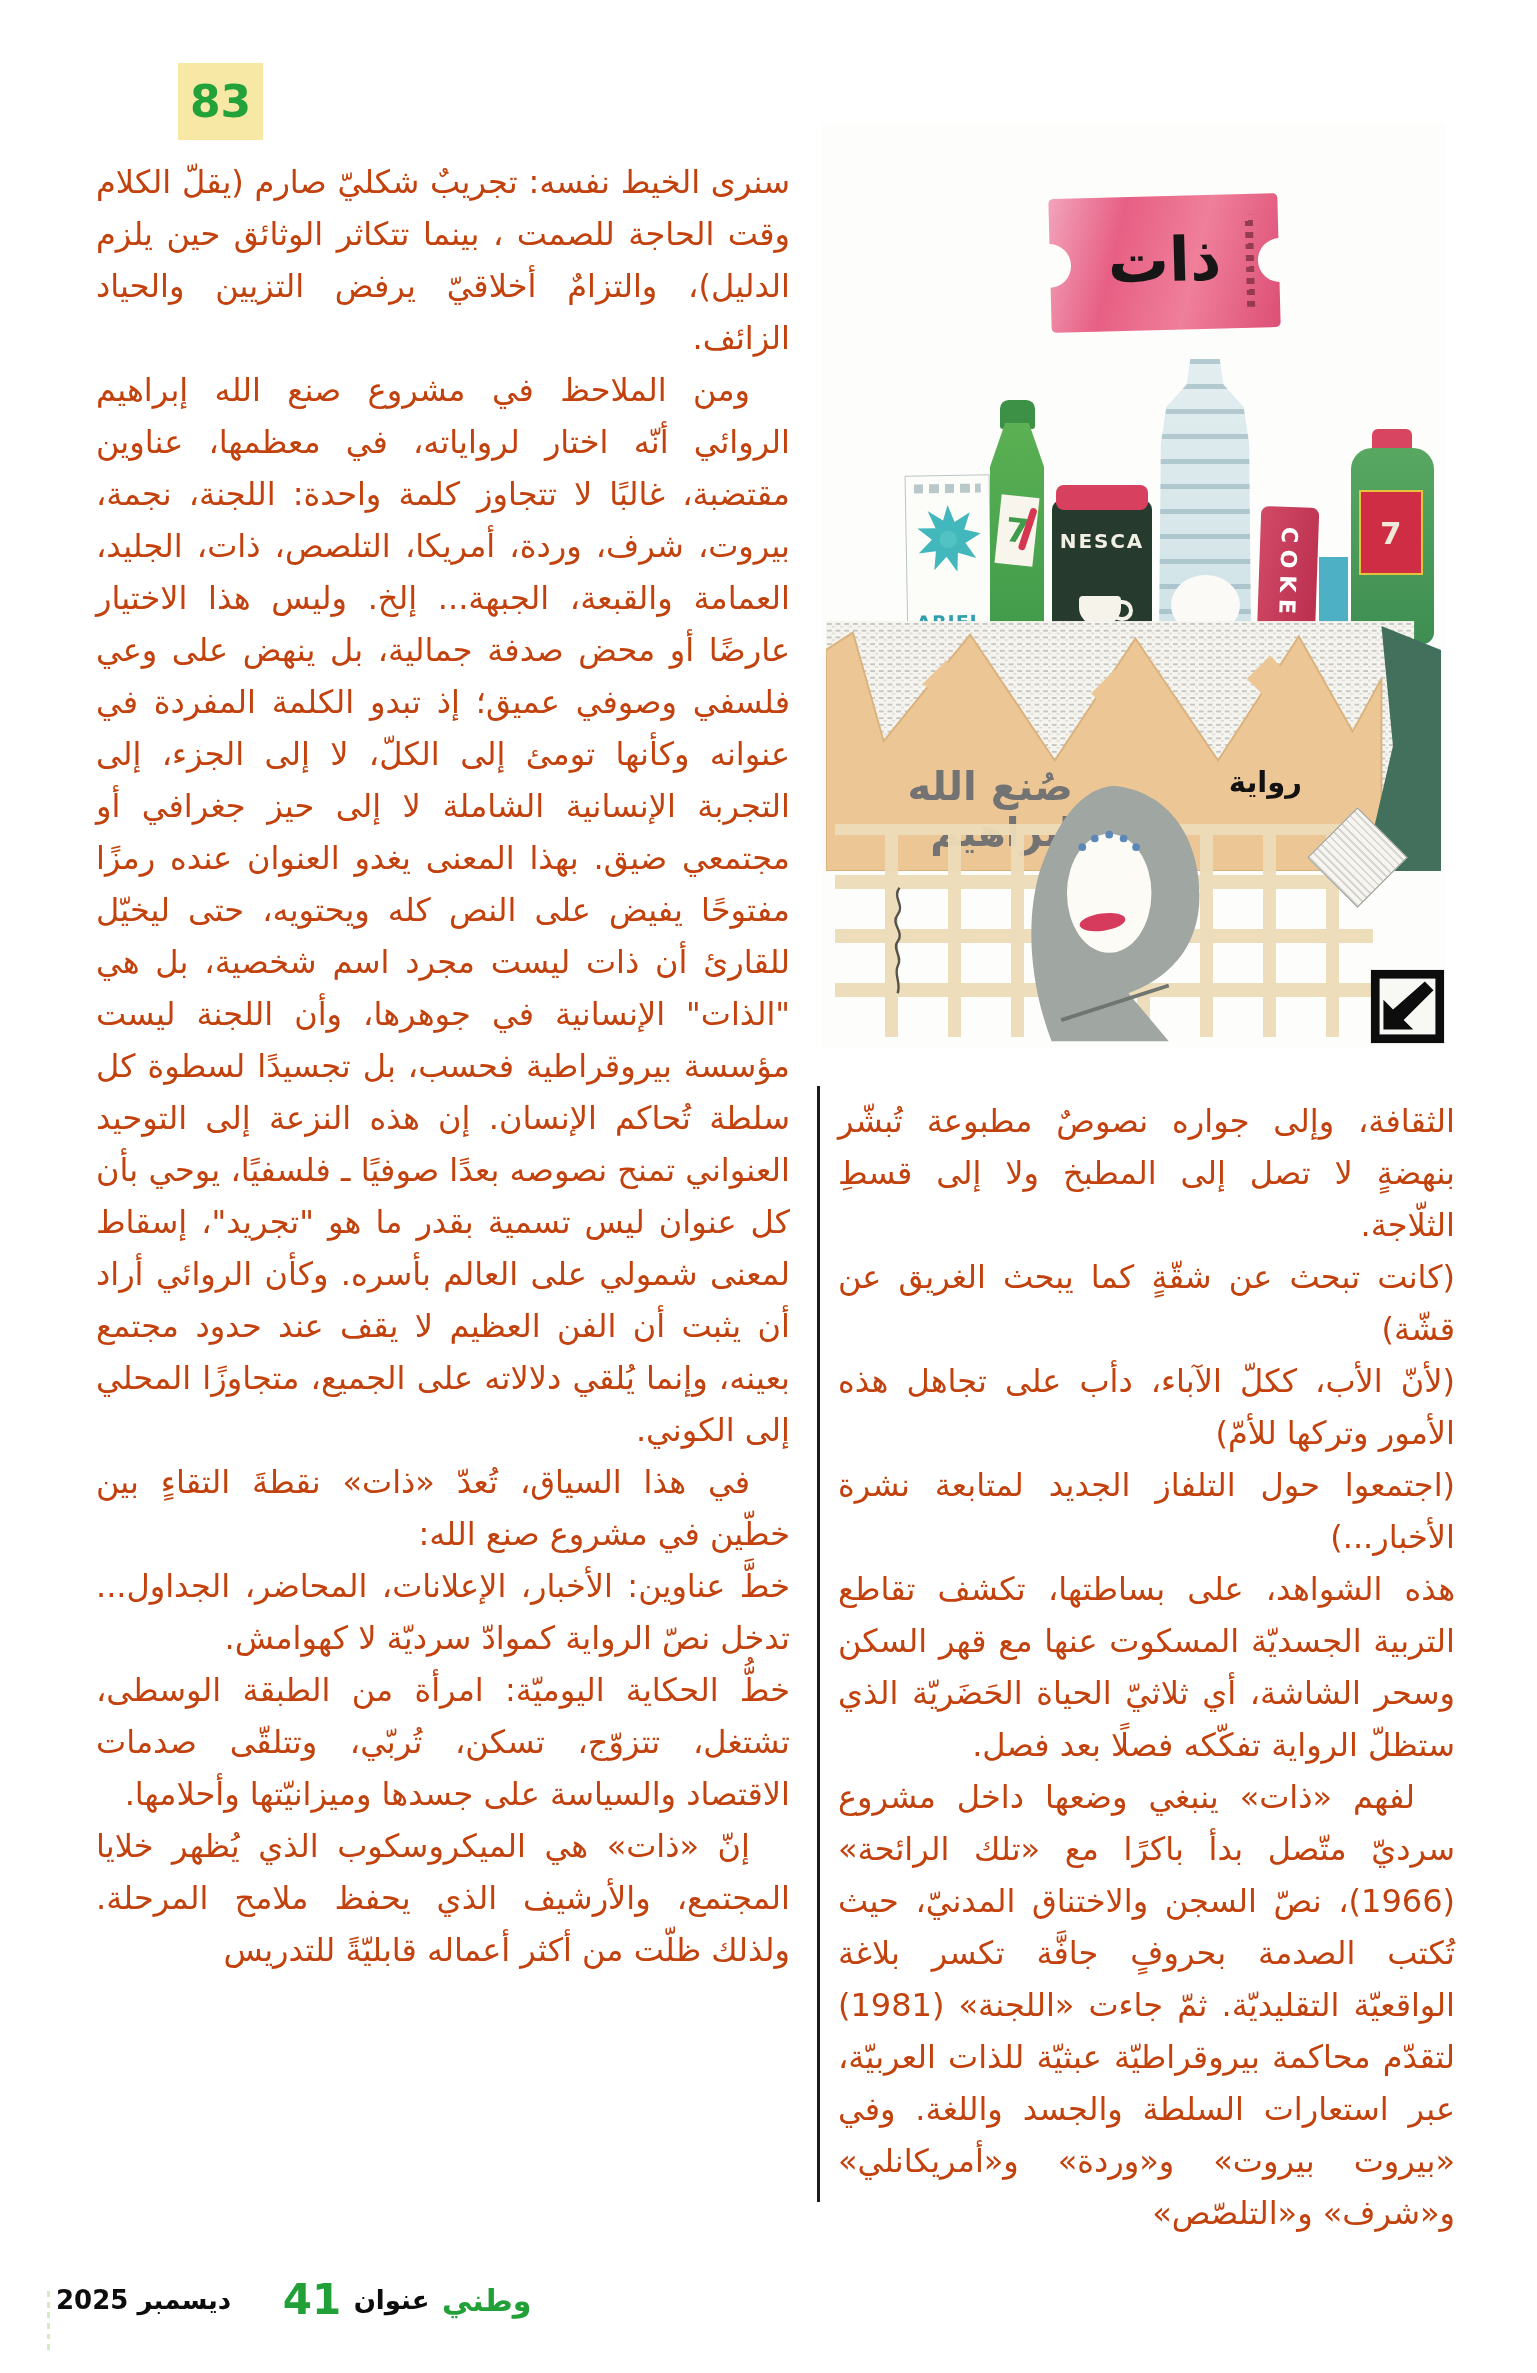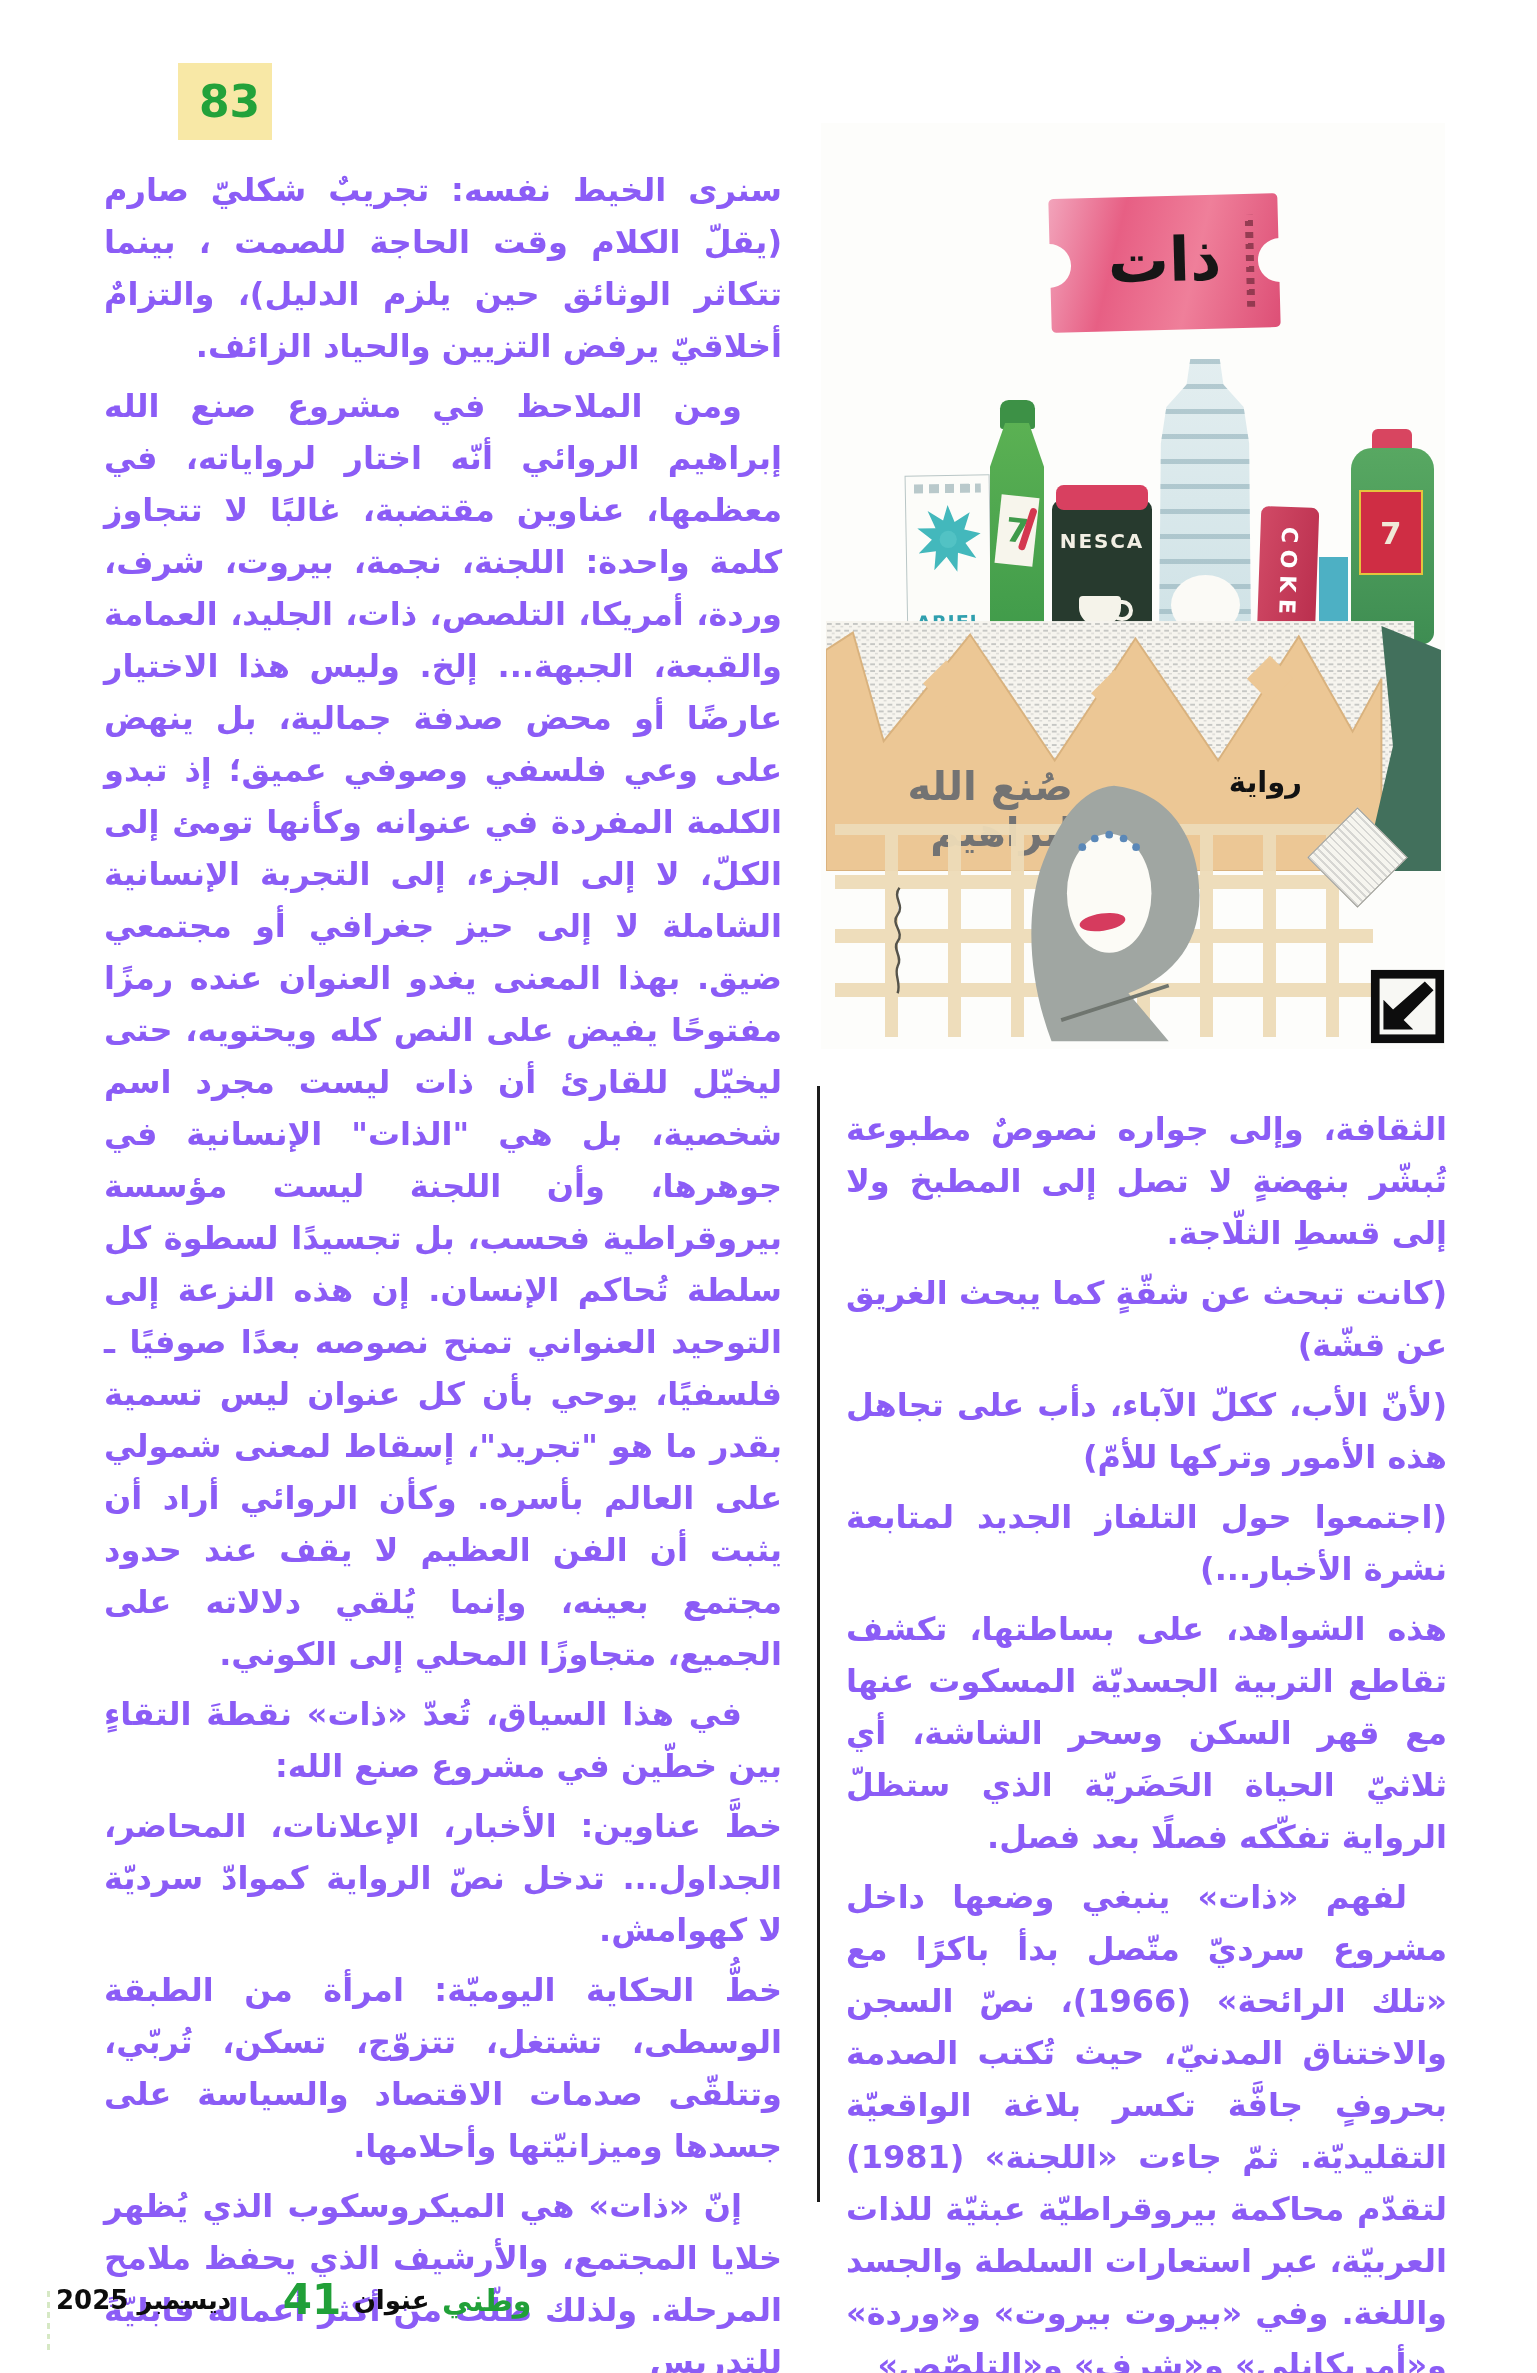--- a/index.html
+++ b/index.html
@@ -1,25 +1,25 @@
 <!DOCTYPE html>
 <html lang="ar"><head>
 <meta charset="utf-8">
 <style>
   html,body{margin:0;padding:0;background:#ffffff;}
   #page{position:relative;width:1537px;height:2374px;background:#ffffff;overflow:hidden;
         font-family:"DejaVu Sans",sans-serif;}
   
   .badge{position:absolute;left:178px;top:63px;width:85px;height:77px;background:#f8e8a6;
          display:flex;align-items:center;justify-content:center;
-         color:#23a23a;font-size:44px;font-weight:bold;padding-left:9px;}
+         color:#23a23a;font-size:44px;font-weight:bold;}
   
   .col{position:absolute;direction:rtl;}
-  .col p{margin:8px;direction:rtl;text-align:justify;font-weight:bold;
-         font-size:32px;line-height:52px;color:#8b5cf6;}
+  .col p{margin:0;direction:rtl;text-align:justify;font-weight:normal;
+         font-size:32px;line-height:52px;color:#c2410c;}
   .col p.indent{text-indent:40px;}
   #left-col{left:96px;top:156px;width:694px;}
   #right-col{left:838px;top:1095px;width:617px;}
   #right-col h3{margin:0;direction:rtl;text-align:justify;font-weight:bold;
                 font-size:32px;line-height:52px;color:#cf1d1d;}
   .divider{position:absolute;left:817px;top:1086px;width:2.9px;height:1116px;background:#1c1c1c;}
   
   .footer{position:absolute;left:56px;top:2279px;display:flex;direction:rtl;align-items:center;
           gap:12.5px;font-weight:bold;}
   .f-mag{color:#21a038;font-size:30px;}

